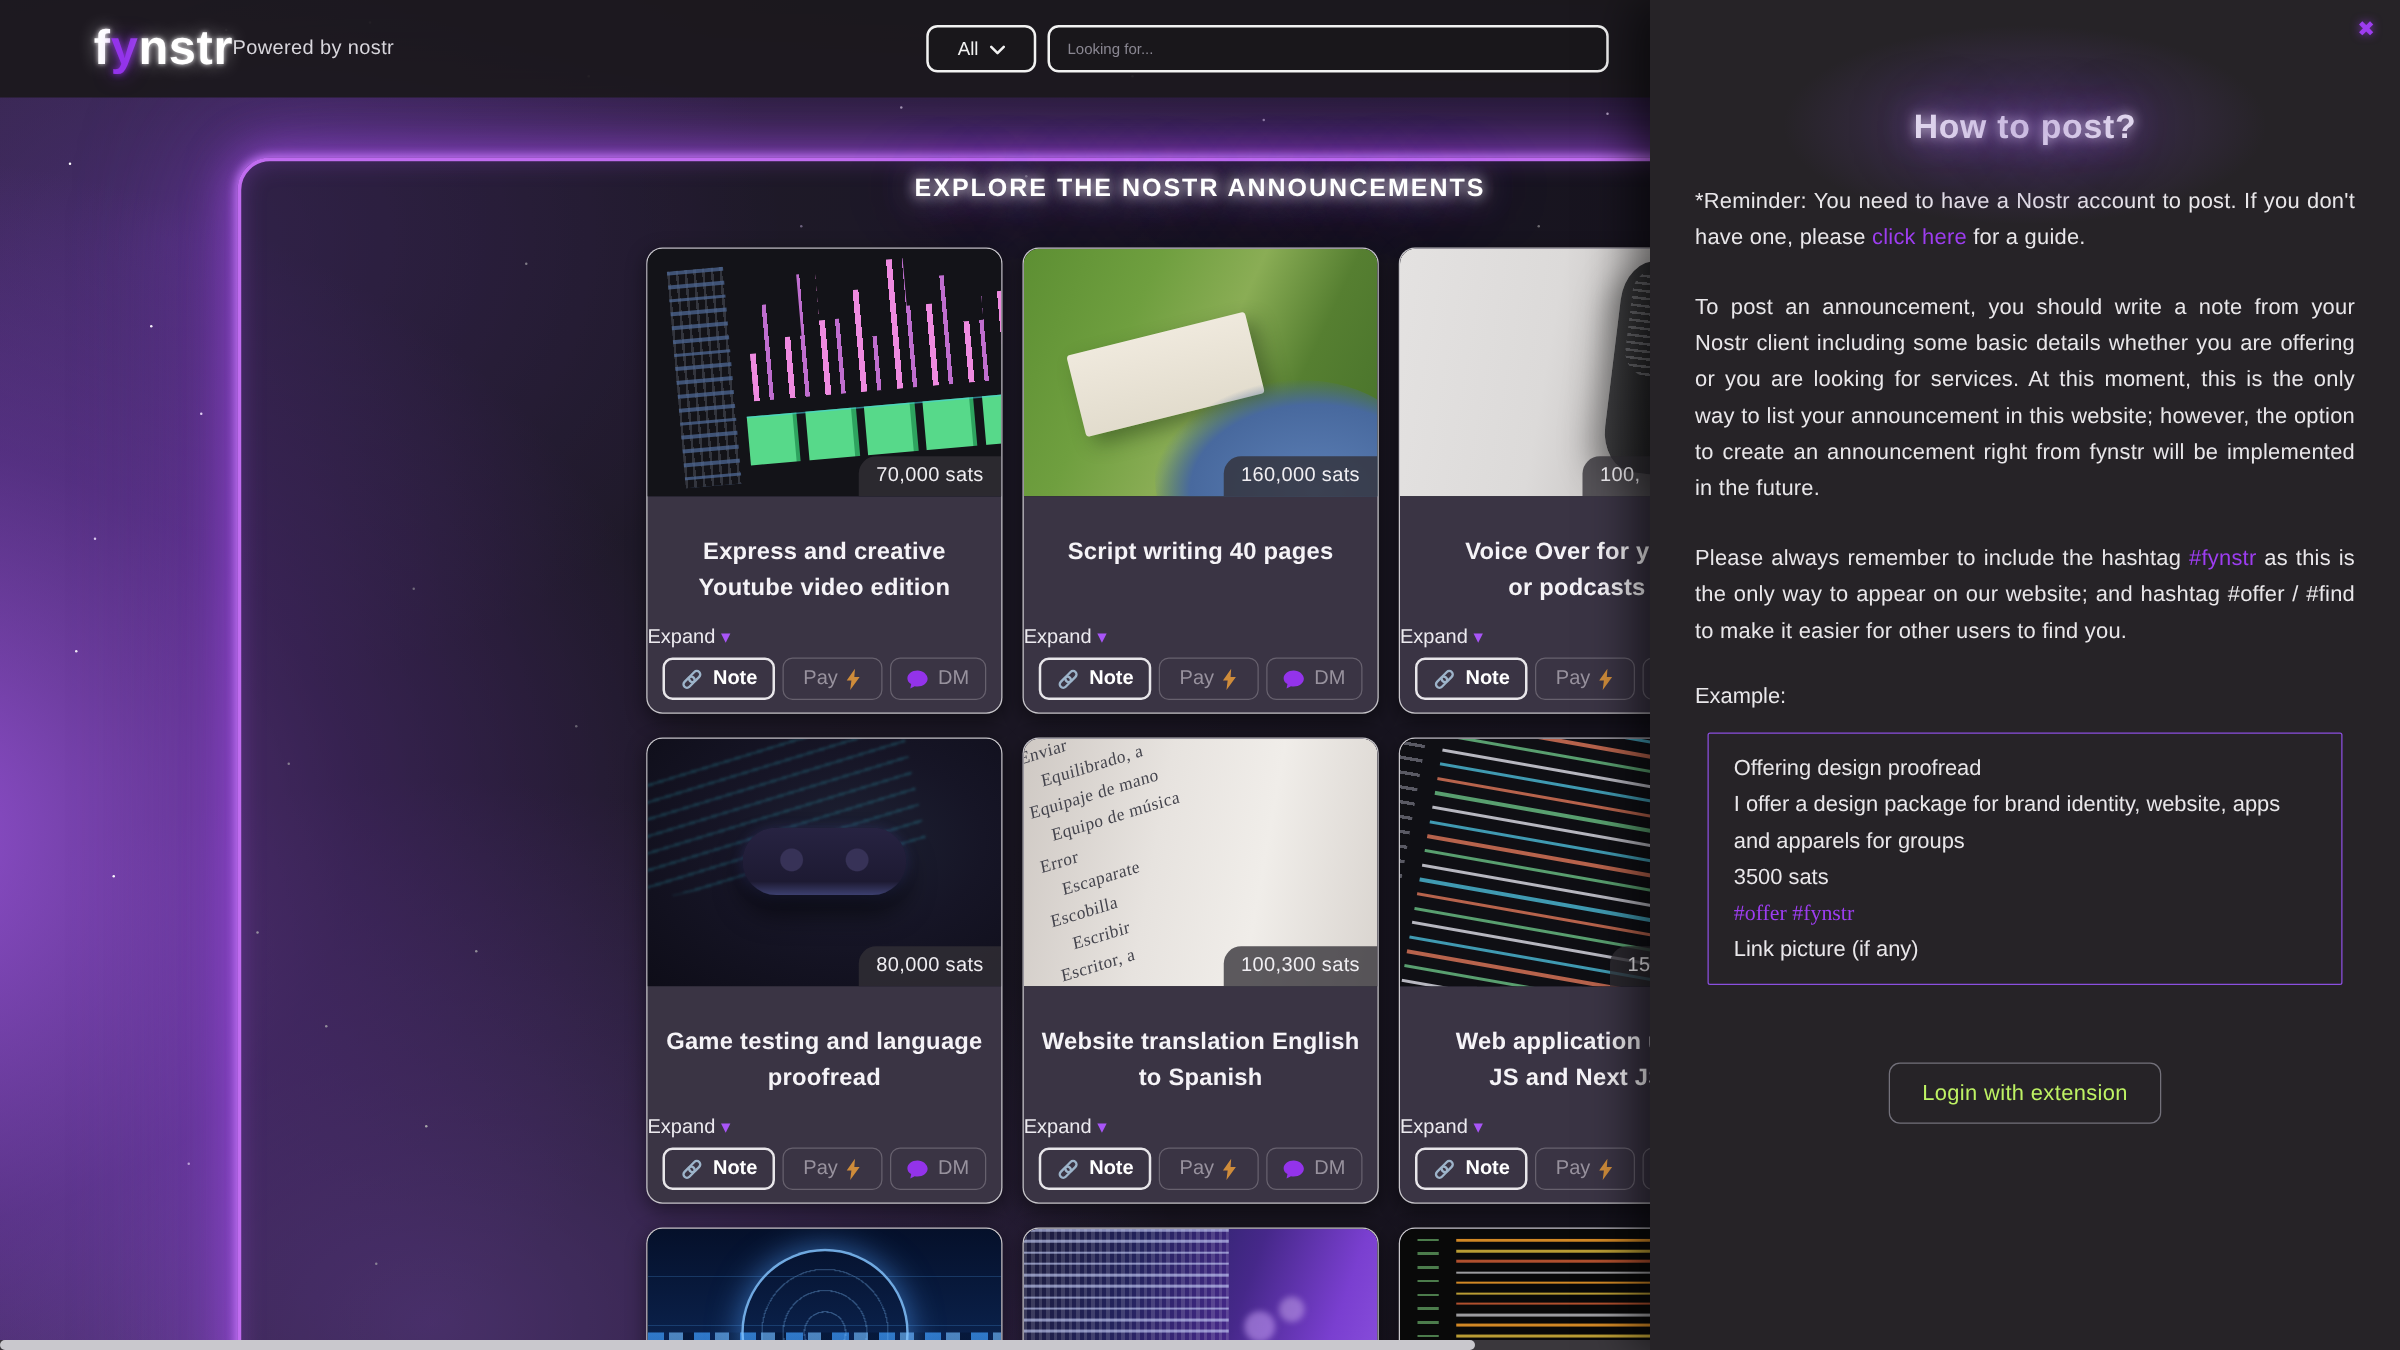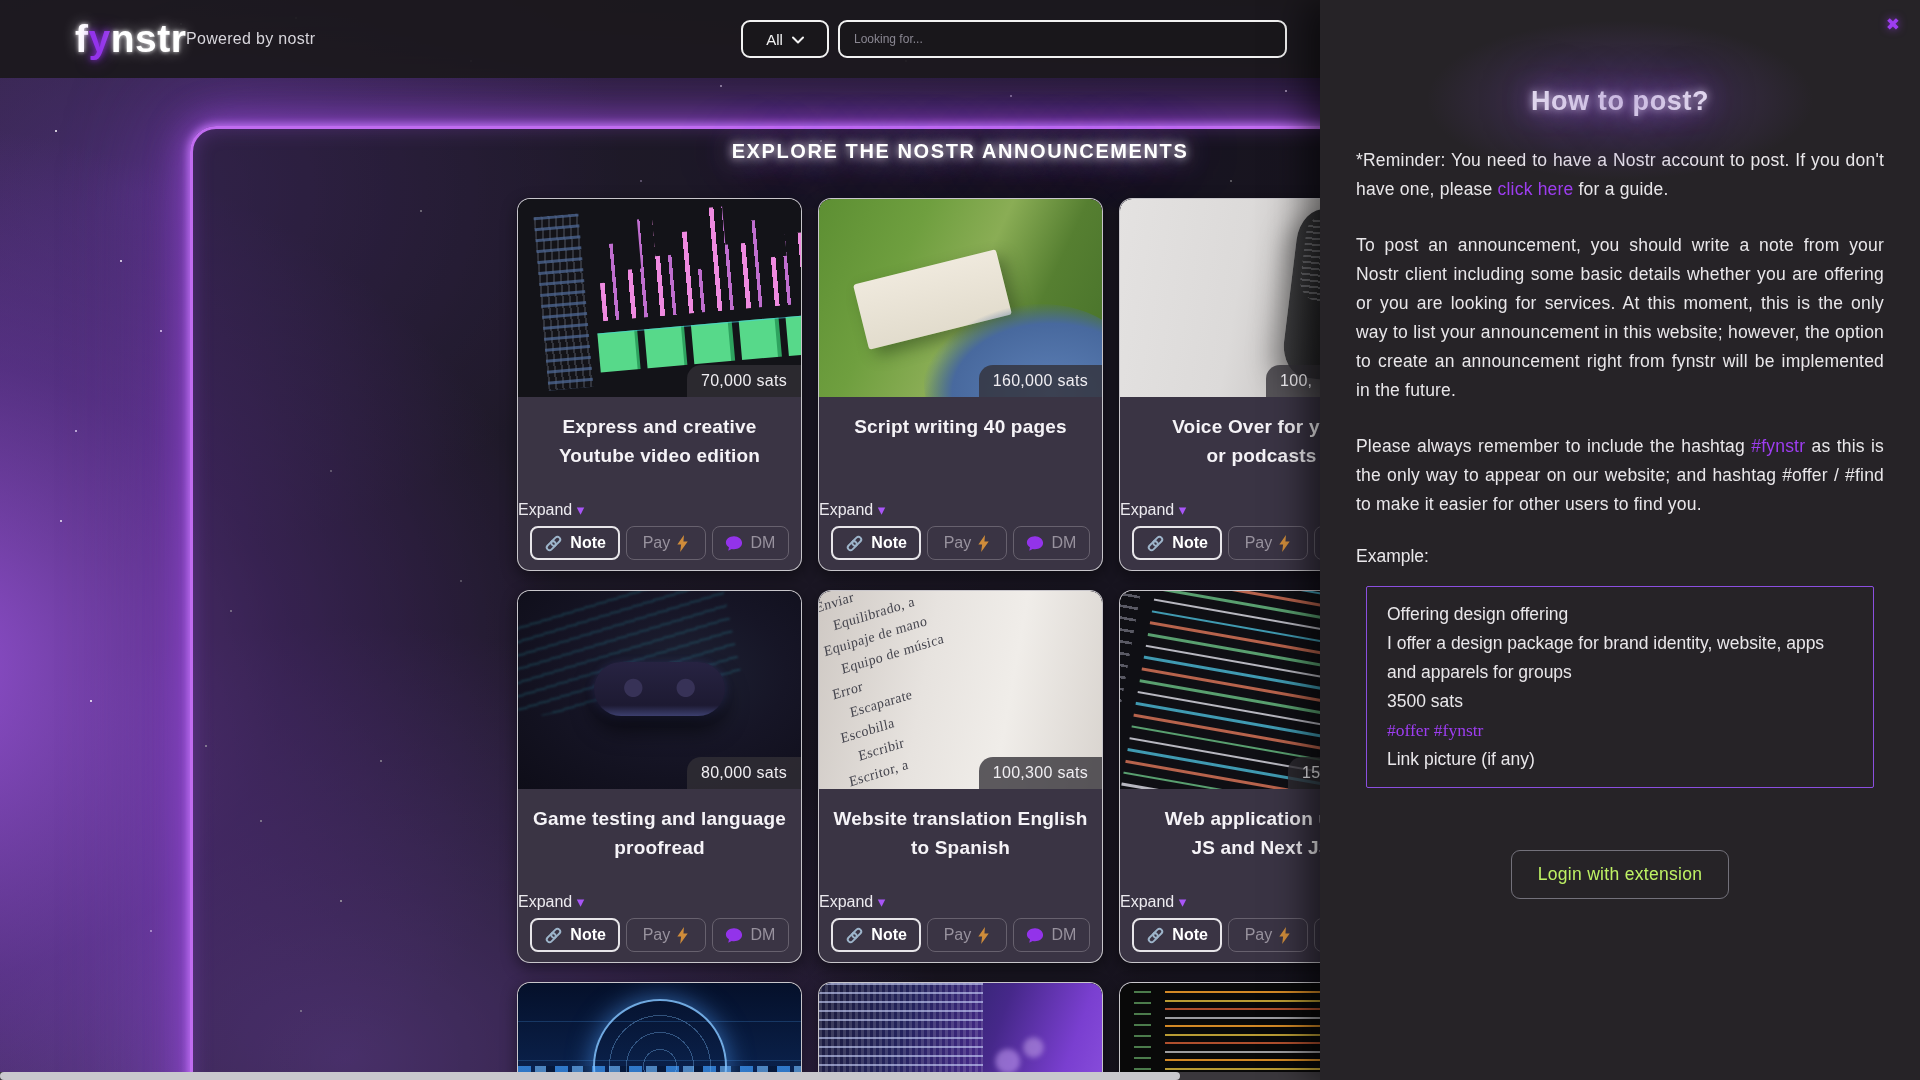--- a/index.html
+++ b/index.html
@@ -63,21 +63,21 @@
   .cards-grid { position:absolute; left:517px; top:198px; width:886px; z-index:3;
     display:grid; grid-template-columns:repeat(3,285px); column-gap:16px; row-gap:19px; }
   .card { width:285px; height:373px; background:#3a3444; border:1px solid rgba(255,255,255,.72);
     border-radius:13px; box-shadow:0 5px 16px rgba(0,0,0,.45); display:flex; flex-direction:column;
     overflow:hidden; position:relative; }
   .card-img { position:relative; width:100%; height:198px; overflow:hidden;
     border-radius:12px 12px 0 0; background:#1a1a20; }
   .img-inner { position:absolute; inset:0; }
   .sats-badge { position:absolute; right:0; bottom:0; background:rgba(50,47,54,.78);
     border-top-left-radius:14px; padding:7px 14px; color:#f0eef2; font-size:16px; letter-spacing:.3px; }
-  .card-title { margin-top:15px; padding:0 10px; text-align:center; color:#f5f3f7;
+  .card-title { margin-top:30px; padding:0 10px; text-align:center; color:#f5f3f7;
     font-size:19px; font-weight:700; line-height:29px; white-space:pre-line; letter-spacing:.2px; }
   .card-expand { margin-top:auto; text-align:left; font-size:16px; color:#eceaef;
     padding-bottom:7px; cursor:pointer; }
   .card-expand .caret { color:#a855f7; font-size:15px; }
   .card-actions { display:flex; justify-content:flex-start; gap:6px; padding:0 12px 10px; }
   .btn { height:34px; border-radius:8px; background:transparent; display:flex; align-items:center;
     justify-content:center; gap:7px; font-size:16px; cursor:pointer;
     font-family:"Liberation Sans", sans-serif; }
   .btn-note { width:91px; border:2px solid #e8e6ea; color:#fff; font-weight:700; }
   .btn-pay  { width:80px; border:1px solid #67616e; color:#98929e; }
@@ -484,21 +484,21 @@
 
 <div class="panel">
   <div class="panel-halo"></div>
   <div class="panel-close">✖</div>
   <h2>How to post?</h2>
   <p><span>*Reminder: You need to have a Nostr account to post. If you don't have one, please </span><a>click here</a><span> for a guide.</span></p>
   <p>To post an announcement, you should write a note from your Nostr client including some basic details whether you are offering or you are looking for services. At this moment, this is the only way to list your announcement in this website; however, the option to create an announcement right from fynstr will be implemented in the future.</p>
   <p><span>Please always remember to include the hashtag </span><a>#fynstr</a><span> as this is the only way to appear on our website; and hashtag #offer / #find to make it easier for other users to find you.</span></p>
   <div class="example-label">Example:</div>
   <div class="example-box">
-    <div>Offering design offering</div>
+    <div>Offering design proofread</div>
     <div>I offer a design package for brand identity, website, apps and apparels for groups</div>
     <div>3500 sats</div>
     <div class="hash">#offer #fynstr</div>
     <div>Link picture (if any)</div>
   </div>
   <div class="login-wrap">
     <button class="login-btn">Login with extension</button>
   </div>
 </div>
 

